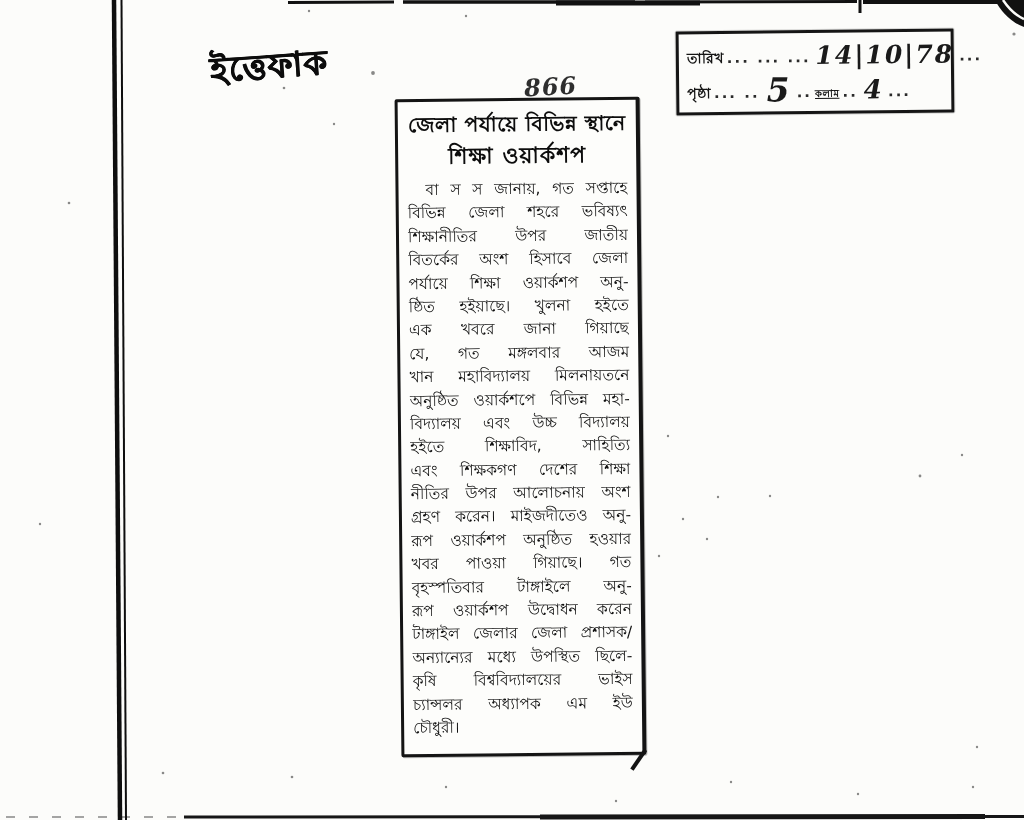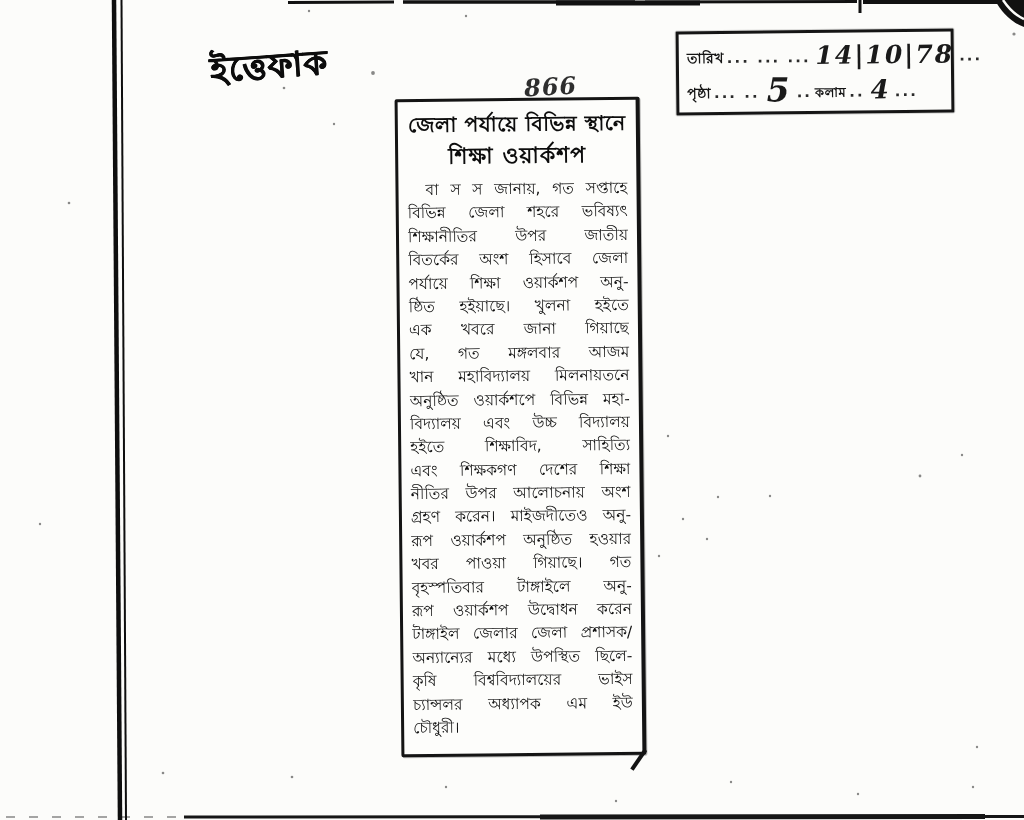--- a/index.html
+++ b/index.html
@@ -143,21 +143,21 @@
       <span class="stamp-label">তারিখ</span>
       <span class="stamp-dots">... ... ...</span>
       <span class="hand date">14|10|78</span>
       <span class="stamp-dots">...</span>
     </div>
     <div class="stamp-row r2">
       <span class="stamp-label">পৃষ্ঠা</span>
       <span class="stamp-dots">...  ..</span>
       <span class="hand pg">5</span>
       <span class="stamp-dots">..</span>
-      <span class="stamp-label" style="font-size:13px;">কলাম</span>
+      <span class="stamp-label" style="font-size:10px;text-decoration:underline;">কলাম</span>
       <span class="stamp-dots">..</span>
       <span class="hand col">4</span>
       <span class="stamp-dots">...</span>
     </div>
   </div>
 
   <div class="clipping">
     <div class="headline">
       <div class="h1">জেলা পর্যায়ে বিভিন্ন স্থানে</div>
       <div class="h2">শিক্ষা ওয়ার্কশপ</div>

